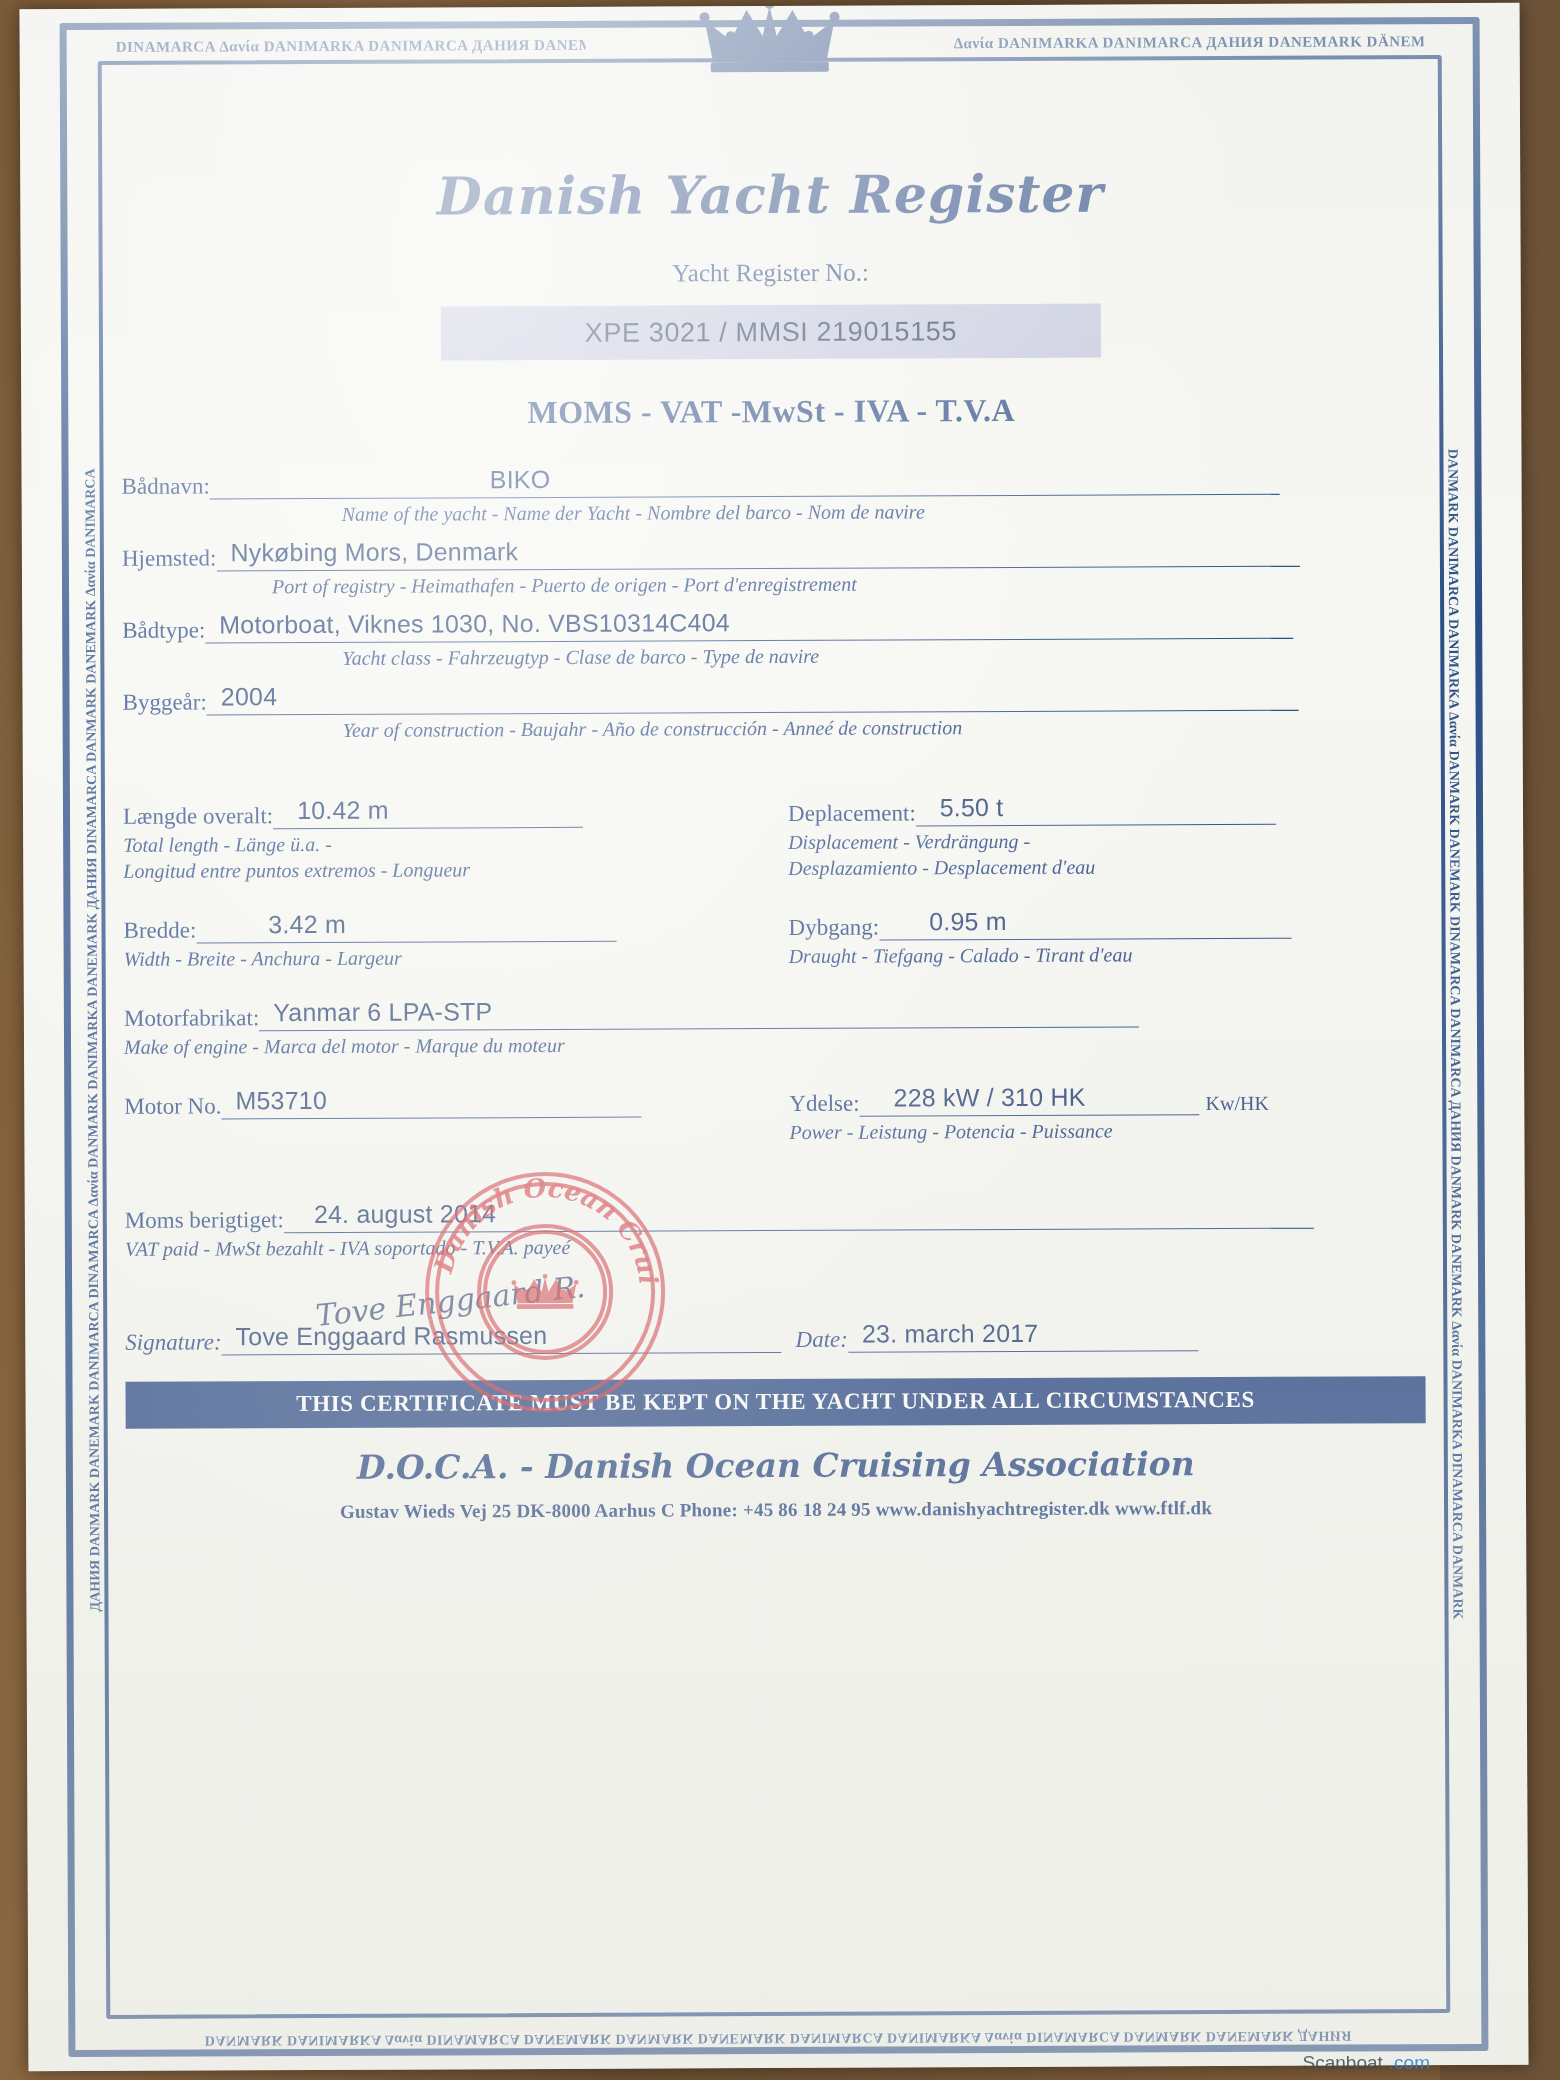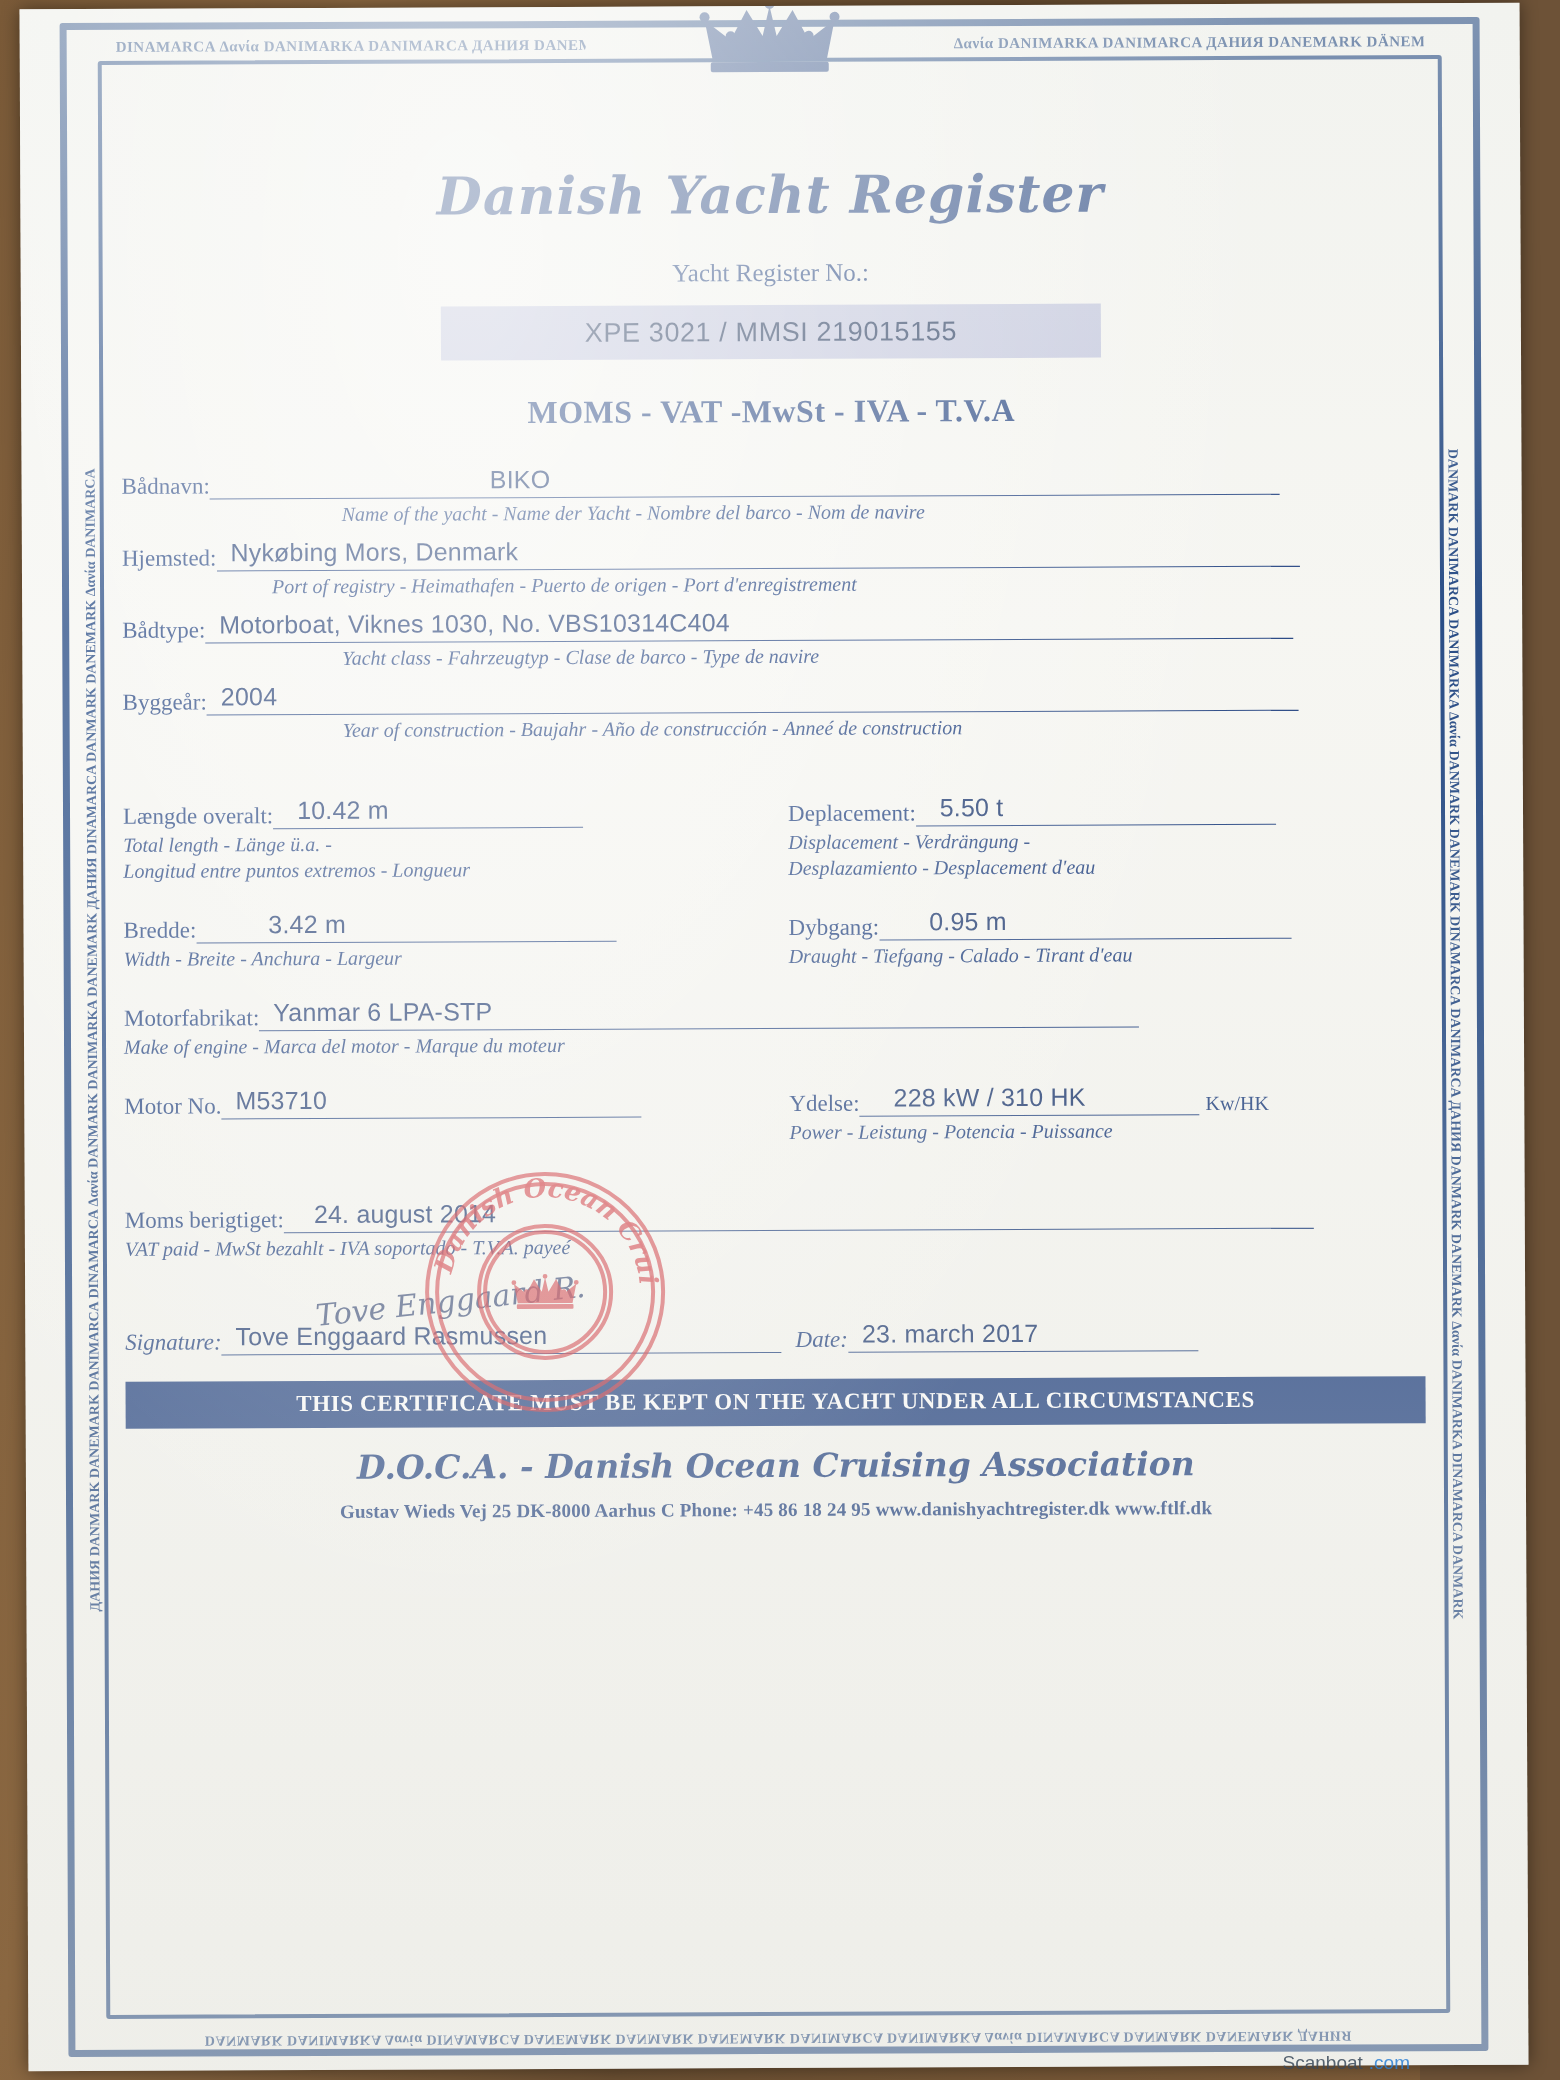--- a/index.html
+++ b/index.html
@@ -13,20 +13,21 @@
     overflow: hidden;
     font-family: "Liberation Serif", serif;
   }
 
   
   #photo {
     position: relative;
     width: 1420px;
     height: 2080px;
     background: linear-gradient(100deg,#7a5a38 0%, #8a6741 20%, #6a4f32 55%, #7d5c39 100%);
+    padding-left: 20px;
   }
 
   
   #sheet {
     position: absolute;
     left: 24px;
     top: 6px;
     width: 1500px;
     height: 2062px;
     background: #f6f6f2;

